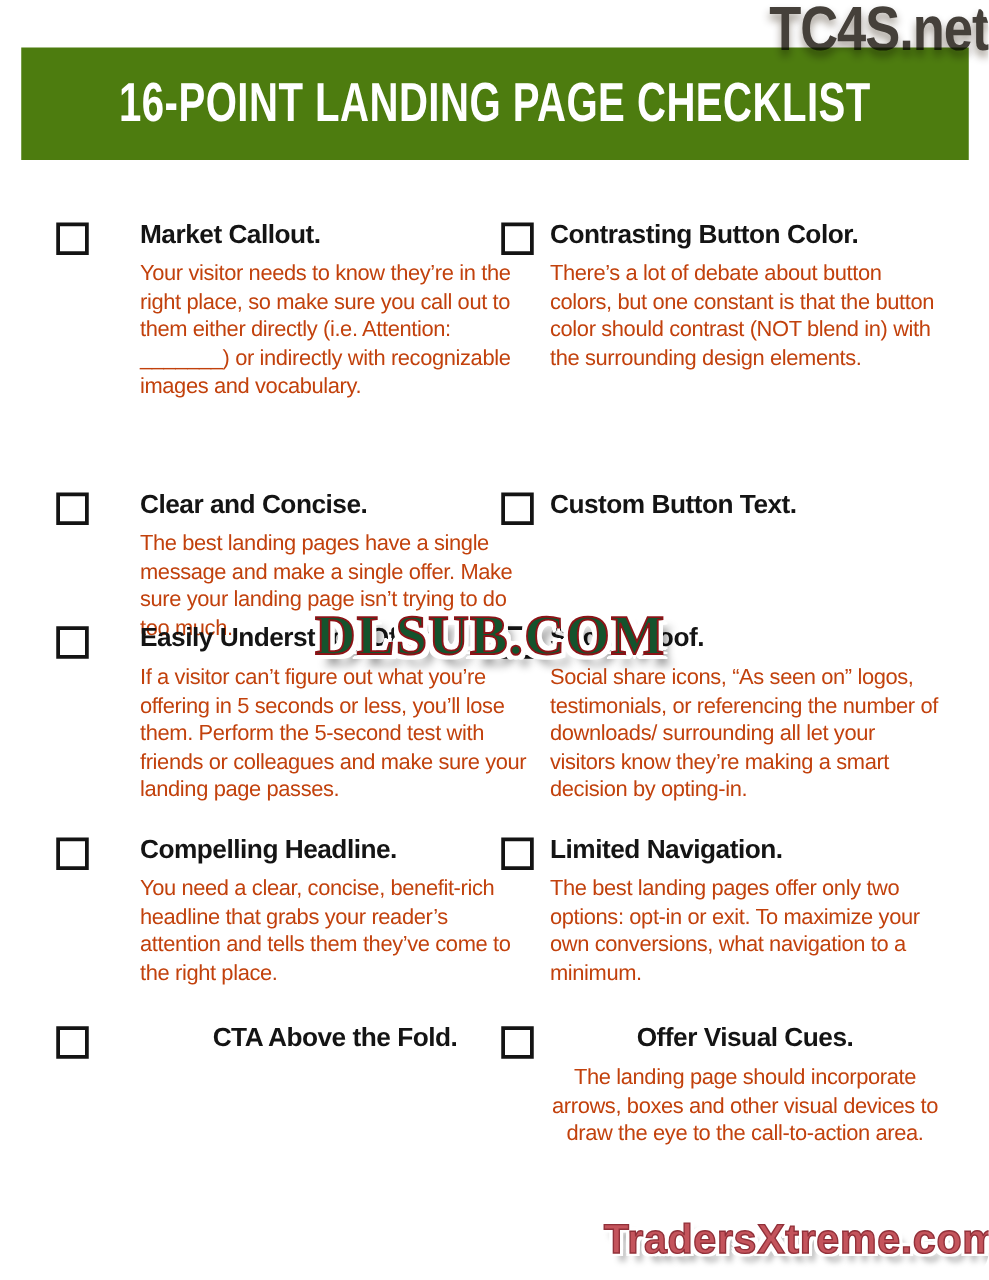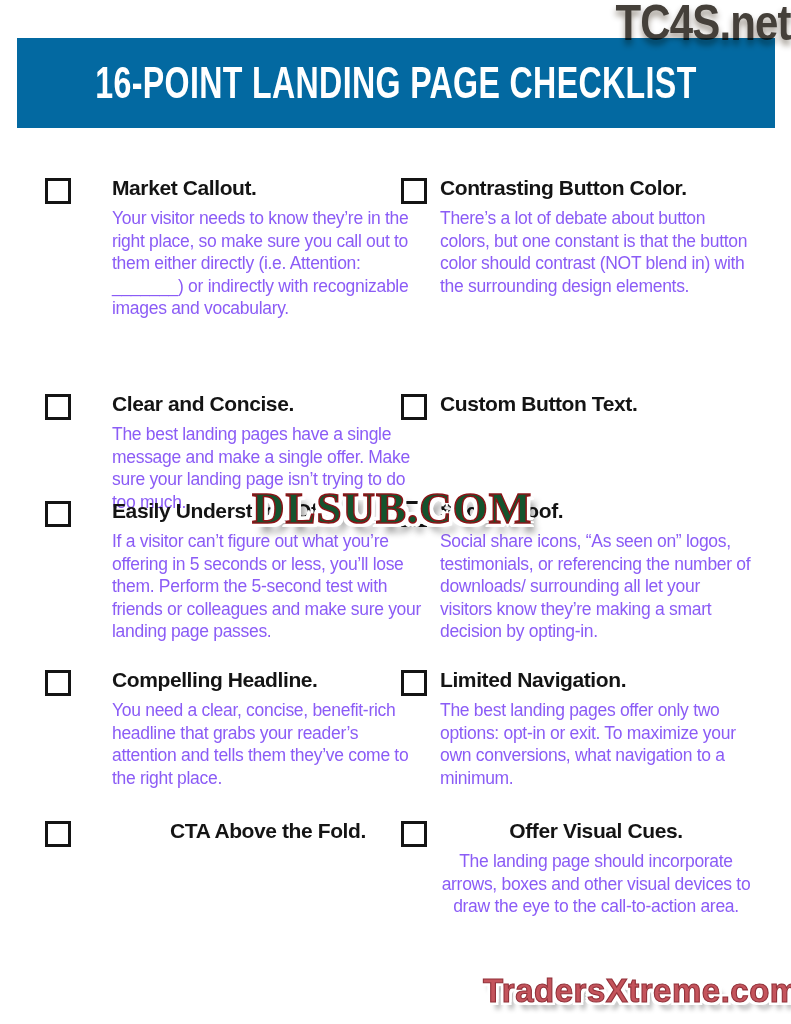--- a/index.html
+++ b/index.html
@@ -2,20 +2,21 @@
 <html><head>
 <meta charset="utf-8">
 <style>
   html,body{margin:0;padding:0;background:#ffffff;}
   .page{
     position:relative;
     width:791px;height:1024px;
     background:#ffffff;
     overflow:hidden;
     font-family:"Liberation Sans", sans-serif;
+    border-radius:23px;
   }
 
   
   .tc4s{
     position:absolute;
     top:-6px;right:0px;
     z-index:5;
     font-size:50px;
     font-weight:bold;
     color:#45403a;
@@ -24,21 +25,21 @@
     transform-origin:100% 0;
     mix-blend-mode:multiply;
     text-shadow:0 5px 7px rgba(40,25,5,0.45);
   }
 
   
   .banner{
     position:absolute;
     left:17px;top:38px;
     width:758px;height:90px;
-    background:#0369a1;
+    background:#4d7c0f;
     display:flex;align-items:center;justify-content:center;
   }
   .banner-title{
     color:#ffffff;
     font-size:44px;
     font-weight:bold;
     letter-spacing:0.5px;
     white-space:nowrap;
     transform:scaleX(0.73);
     transform-origin:center;
@@ -71,21 +72,21 @@
     font-size:21px;
     font-weight:bold;
     color:#141414;
     letter-spacing:-0.4px;
     white-space:nowrap;
   }
   .item-body{
     margin:0;
     font-size:17.5px;
     line-height:22.6px;
-    color:#8b5cf6;
+    color:#c2410c;
     letter-spacing:-0.3px;
   }
 
   
   .dlsub{
     position:absolute;
     left:252px;top:482px;
     z-index:10;
     font-family:"Liberation Serif", serif;
     font-weight:bold;

